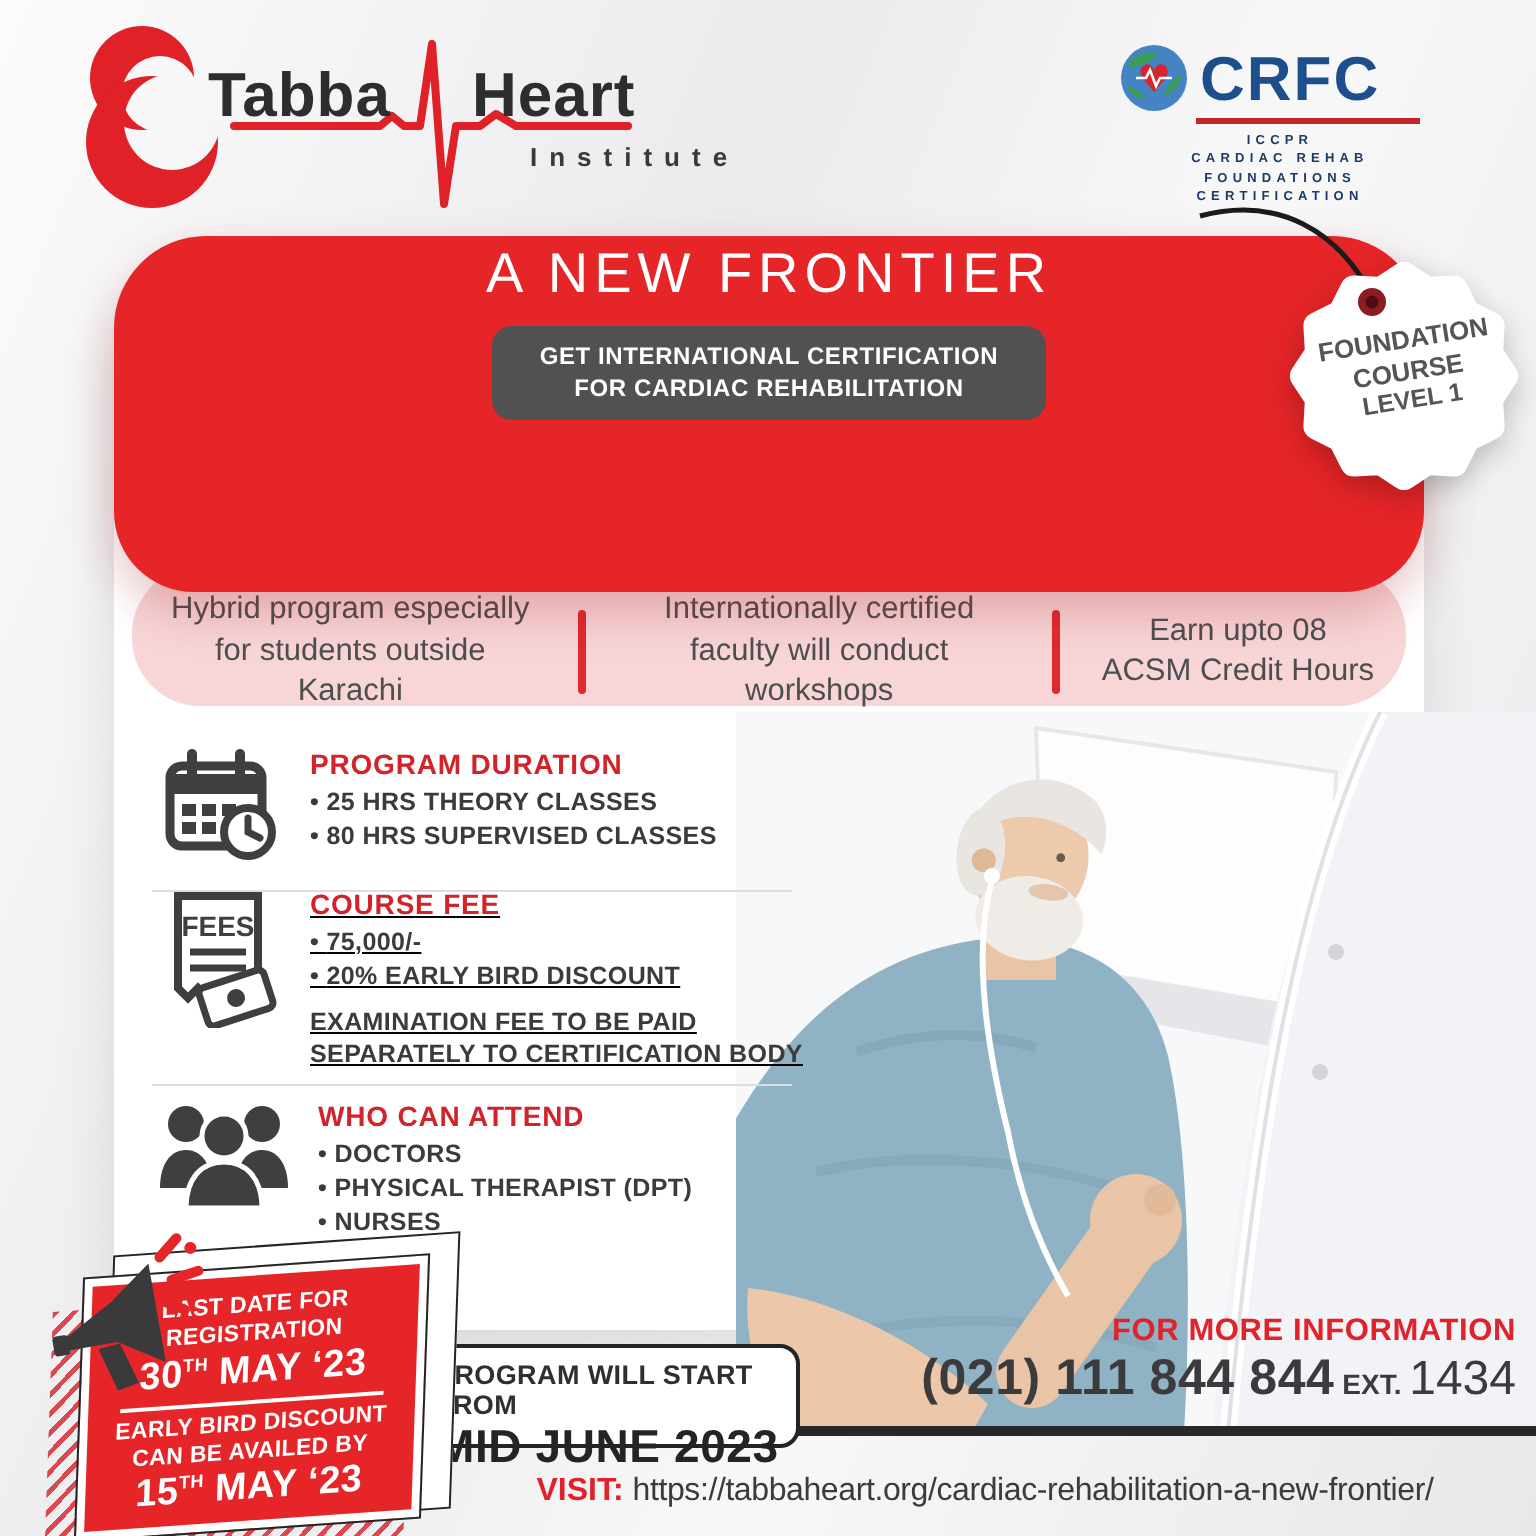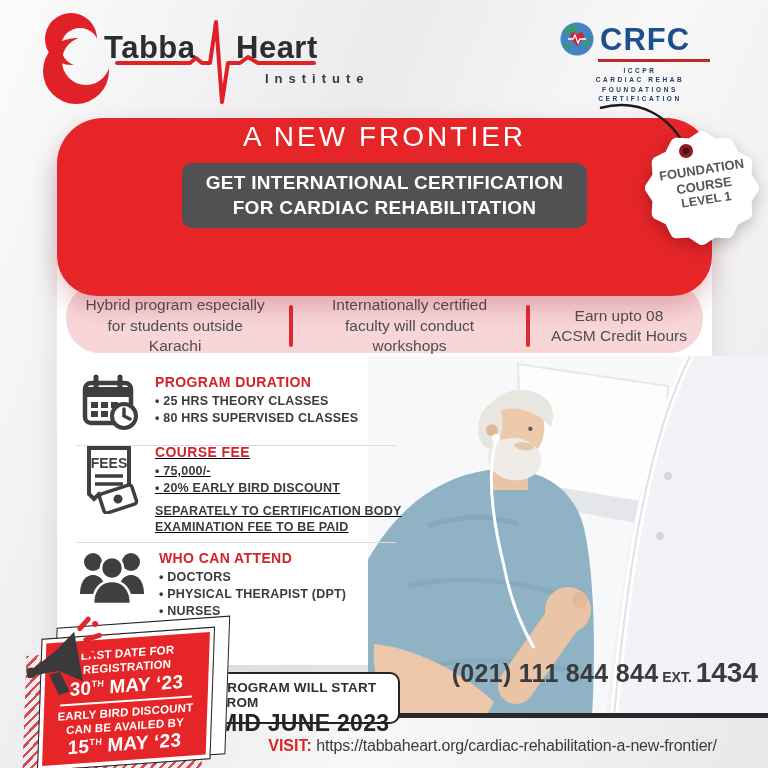--- a/index.html
+++ b/index.html
@@ -24,21 +24,21 @@
   
   .white-card{position:absolute;left:57px;top:150px;width:655px;height:515px;background:#ffffff;
     border-radius:22px;box-shadow:0 12px 30px rgba(0,0,0,.10);z-index:1;}
   .pink-band{position:absolute;left:66px;top:283px;width:637px;height:70px;background:#f8d6d8;border-radius:34px;z-index:3;}
   .red-card{position:absolute;left:57px;top:118px;width:655px;height:178px;background:#e52528;
     border-radius:46px 46px 40px 40px;z-index:4;box-shadow:0 10px 24px rgba(160,20,25,.25);}
 
   .hero-title{margin-top:22px;text-align:center;color:#fff;font-size:36px;font-weight:800;letter-spacing:.5px;}
   .hero-subtitle{margin-top:3px;text-align:center;color:#fff;font-size:28px;font-weight:500;letter-spacing:3px;}
   .hero-banner{margin:10px auto 0;width:fit-content;background:#515153;border-radius:10px;
-    padding:8px 24px;text-align:center;color:#fff;font-size:19px;font-weight:800;line-height:1.3;letter-spacing:.3px;}
+    padding:8px 24px;text-align:center;color:#fff;font-size:12px;font-weight:800;line-height:1.3;letter-spacing:.3px;}
 
   .pink-features{display:flex;align-items:center;justify-content:flex-end;gap:21px;height:100%;
     padding:22px 16px 6px;box-sizing:border-box;}
   .feature{color:#4e4e50;font-size:15.5px;font-weight:500;text-align:center;line-height:1.32;}
   .feature.f1{width:208px;}
   .feature.f2{width:214px;}
   .feature.f3{width:152px;}
   .feature-divider{width:3.5px;height:42px;background:#e02a30;border-radius:2px;flex:none;}
 
   
@@ -83,21 +83,21 @@
     border-radius:10px;z-index:8;padding:6px 0 0 14px;box-sizing:border-box;}
   .start-box .s1{font-size:13.5px;font-weight:800;color:#2f2f31;letter-spacing:.2px;}
   .start-box .s2{font-size:23px;font-weight:800;color:#242426;letter-spacing:.3px;}
 
   .bottom-line{position:absolute;left:398px;top:713px;width:370px;height:5px;background:#28282a;z-index:7;}
 
   .contact{position:absolute;left:420px;top:657px;width:338px;text-align:right;z-index:8;}
   .contact-label{font-size:15.5px;font-weight:800;color:#e0232a;letter-spacing:.3px;}
   .contact-phone{font-size:25px;font-weight:600;color:#3b3b3d;letter-spacing:.3px;}
   .contact-ext-label{font-size:14px;font-weight:700;color:#3b3b3d;}
-  .contact-ext{font-size:28px;font-weight:700;color:#3b3b3d;}
+  .contact-ext{font-size:24px;font-weight:400;color:#3b3b3d;}
 
   .visit{position:absolute;left:220px;top:737px;width:545px;text-align:center;z-index:8;font-size:16px;}
   .visit-label{color:#e0232a;font-weight:800;}
   .visit-url{color:#3b3b3d;font-weight:400;letter-spacing:-.2px;}
 </style>
 </head>
 <body>
 
 <div class="poster">
 
@@ -254,22 +254,22 @@
         <circle cx="0" cy="0" r="4.5" fill="#3f3f41"></circle>
       </g>
     </svg>
     <div>
       <div class="sec-title">COURSE FEE</div>
       <ul class="sec-bullets">
         <li>75,000/-</li>
         <li>20% EARLY BIRD DISCOUNT</li>
       </ul>
       <div class="sec-note">
+        <div>EXAMINATION FEE TO BE PAID</div>
         <div>SEPARATELY TO CERTIFICATION BODY</div>
-        <div>EXAMINATION FEE TO BE PAID</div>
       </div>
     </div>
   </div>
   <div class="sec-divider" style="top:542px;"></div>
 
   <div class="section" style="top:550px;">
     <svg class="sec-icon" width="64" height="58" viewBox="0 0 64 58">
       <g fill="#3f3f41">
         <circle cx="13" cy="12" r="9"></circle>
         <path d="M0,44 C0,31 6,25 13,25 C20,25 26,31 26,44 Z"></path>
@@ -317,20 +317,21 @@
   </div>
 
   <div class="start-box">
     <div class="s1">PROGRAM WILL START FROM</div>
     <div class="s2">MID JUNE 2023</div>
   </div>
 
   <div class="bottom-line"></div>
 
   <div class="contact">
+    <div class="contact-label">FOR MORE INFORMATION</div>
     <div><span class="contact-phone">(021) 111 844 844</span><span class="contact-ext-label"> EXT. </span><span class="contact-ext">1434</span></div>
   </div>
 
   <div class="visit">
     <span class="visit-label">VISIT: </span><span class="visit-url">https://tabbaheart.org/cardiac-rehabilitation-a-new-frontier/</span>
   </div>
 
 </div>
 
 </body></html>

